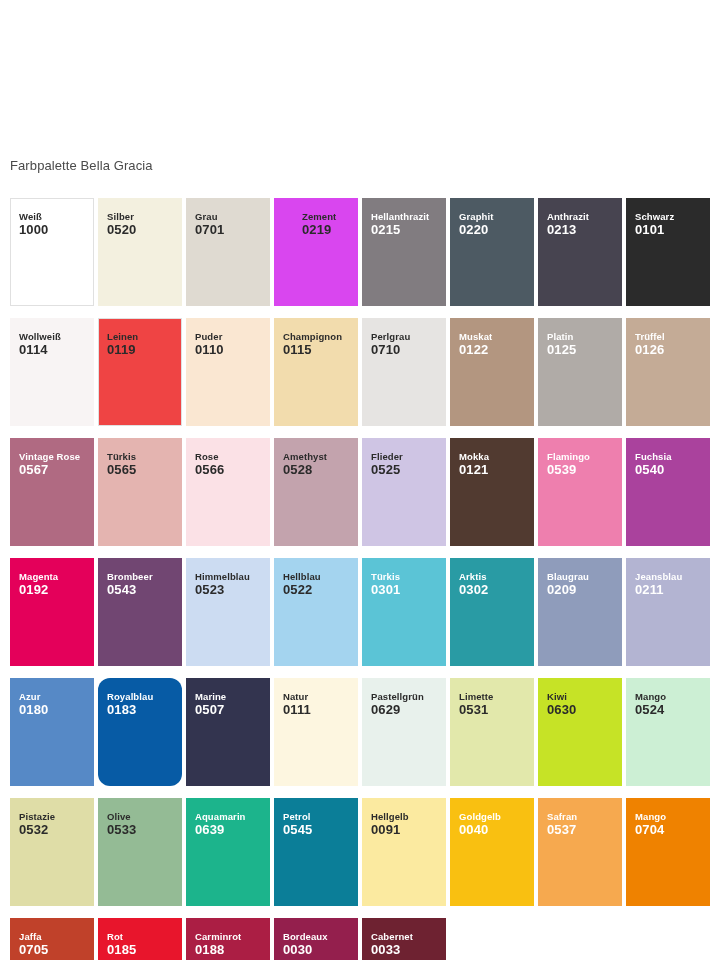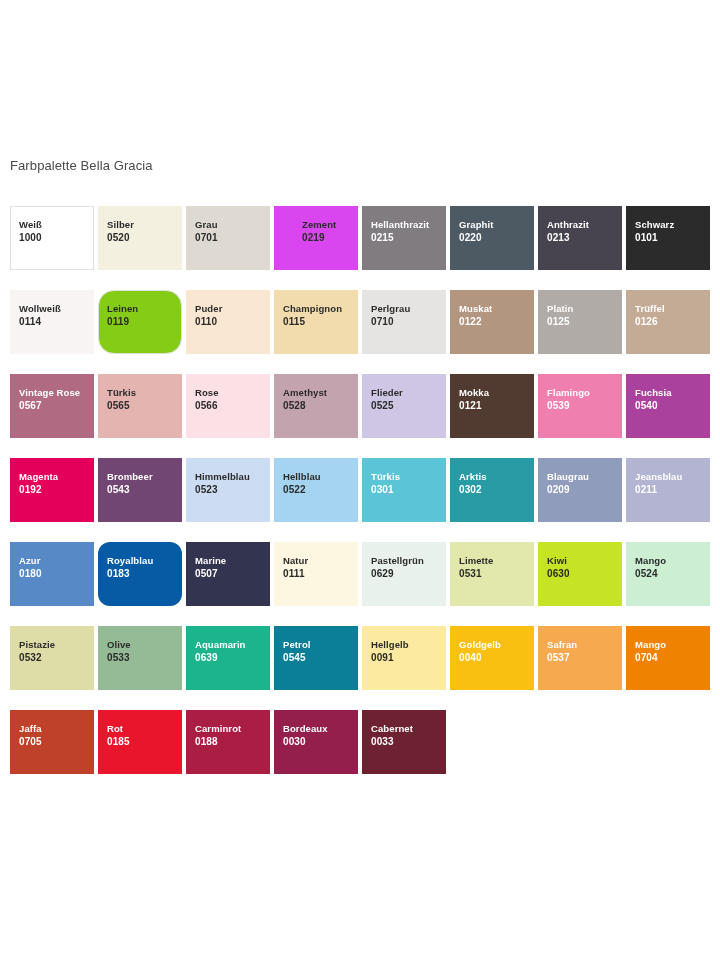--- a/index.html
+++ b/index.html
@@ -34,42 +34,42 @@
     position: absolute;
     left: 10px;
     top: 190px;
     width: 706px;
     display: flex;
     flex-wrap: wrap;
     align-content: flex-start;
   }
   .swatch {
     width: 84px;
-    height: 64px;
-    margin: 16px 4px 4px 0;
+    height: 108px;
+    margin: 8px 4px 4px 0;
     box-sizing: border-box;
     padding: 12px 0 0 9px;
     position: relative;
     overflow: hidden;
   }
   .swatch.bordered {
     border: 1px solid #e0e0e0;
   }
   .swatch.bordered.pad-fix {
     padding: 11px 0 0 8px;
   }
   .swatch-name {
     font-size: 9.5px;
     font-weight: bold;
     line-height: 13px;
     letter-spacing: 0.1px;
     white-space: nowrap;
   }
   .swatch-code {
-    font-size: 10px;
+    font-size: 13px;
     font-weight: bold;
     line-height: 13px;
     letter-spacing: 0.1px;
     white-space: nowrap;
   }
   .text-dark .swatch-name,
   .text-dark .swatch-code {
     color: #2b2b2b;
   }
   .text-light .swatch-name,
@@ -114,21 +114,21 @@
         <div class="swatch-code">0213</div>
       </div>
       <div class="swatch text-light" style="background-color: rgb(43, 43, 43);">
         <div class="swatch-name">Schwarz</div>
         <div class="swatch-code">0101</div>
       </div>
       <div class="swatch text-dark" style="background-color: rgb(248, 244, 244);">
         <div class="swatch-name">Wollweiß</div>
         <div class="swatch-code">0114</div>
       </div>
-      <div class="swatch text-dark bordered pad-fix" style="background-color: #84cc16; border-radius: 16px;">
+      <div class="swatch text-dark bordered pad-fix" style="background-color: #ef4444;">
         <div class="swatch-name">Leinen</div>
         <div class="swatch-code">0119</div>
       </div>
       <div class="swatch text-dark" style="background-color: rgb(250, 231, 210);">
         <div class="swatch-name">Puder</div>
         <div class="swatch-code">0110</div>
       </div>
       <div class="swatch text-dark" style="background-color: rgb(242, 220, 173);">
         <div class="swatch-name">Champignon</div>
         <div class="swatch-code">0115</div>

